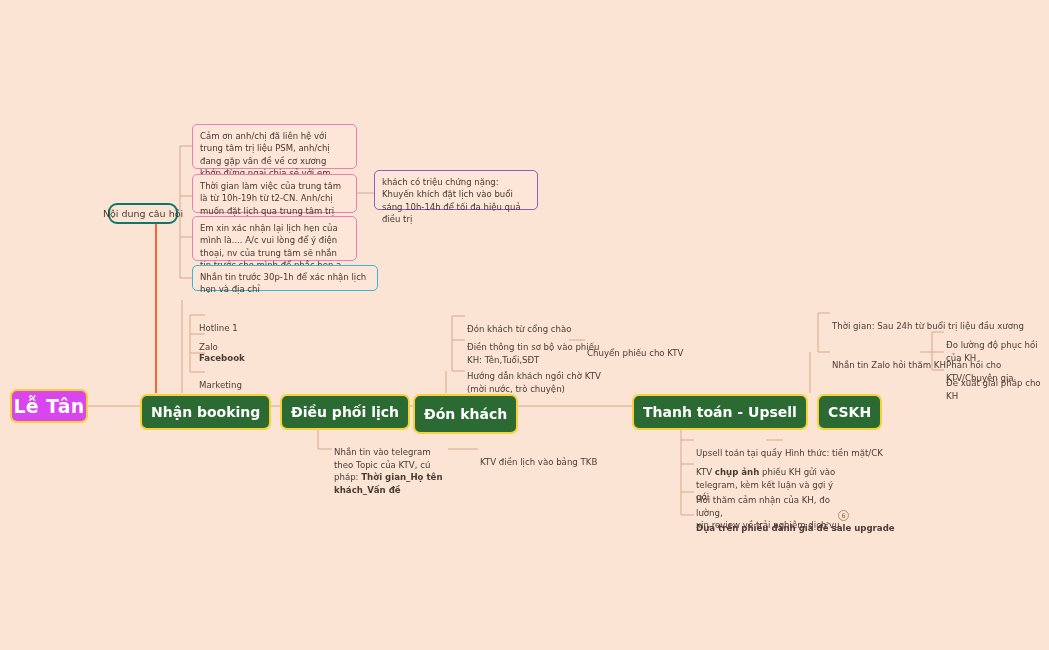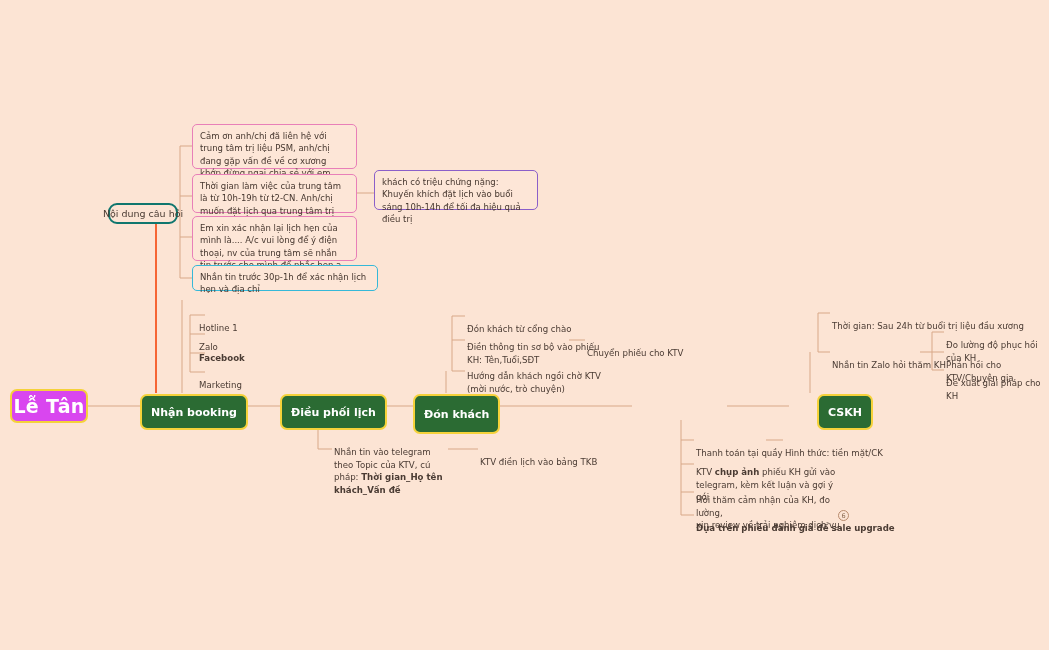--- a/index.html
+++ b/index.html
@@ -27,21 +27,21 @@
     box-sizing:border-box;
     letter-spacing:.3px;
   }
   .main-node{
     position:absolute;
     background:#2b6b33;
     border:2px solid #f5d23a;
     border-radius:7px;
     color:#ffffff;
     font-weight:bold;
-    font-size:11px;
+    font-size:14px;
     display:flex;align-items:center;justify-content:center;
     box-sizing:border-box;
     white-space:nowrap;
     padding:16px 9px;
   }
   .pill-node{
     position:absolute;
     background:#fce4d4;
     border:2px solid #0f766e;
     border-radius:9px;
@@ -162,20 +162,23 @@
 
   <div class="main-node" style="left:140px;top:394px;height:24px;">
     <span>Nhận booking</span>
   </div>
   <div class="main-node" style="left:280px;top:394px;height:16px;">
     <span>Điều phối lịch</span>
   </div>
   <div class="main-node" style="left:413px;top:394px;height:40px;">
     <span>Đón khách</span>
   </div>
+  <div class="main-node" style="left:632px;top:394px;height:24px;">
+    <span>Thanh toán - Upsell</span>
+  </div>
   <div class="main-node" style="left:789px;top:394px;height:24px;margin-left:28px;">
     <span>CSKH</span>
   </div>
 
   <div class="pill-node" style="left:108px;top:203px;width:70px;height:21px;">
     <span>Nội dung câu hỏi</span>
   </div>
 
   <div class="card pink" style="left:192px;top:124px;width:165px;height:45px;">
     <span>Cảm ơn anh/chị đã liên hệ với trung tâm trị liệu PSM, anh/chị đang gặp vấn đề về cơ xương khớp đừng ngại chia sẻ với em, em ở đây để tư vấn cho mình ạ.</span>
@@ -223,21 +226,21 @@
   </div>
   <div class="leaf" style="left:587px;top:335px;">
     <span>Chuyển phiếu cho KTV</span>
   </div>
   <div class="leaf" style="left:467px;top:358px;">
     <span>Hướng dẫn khách ngồi chờ KTV
 (mời nước, trò chuyện)</span>
   </div>
 
   <div class="leaf" style="left:696px;top:435px;">
-    <span>Thanh toán tại quầy</span>
+    <span>Upsell toán tại quầy</span>
   </div>
   <div class="leaf" style="left:785px;top:435px;">
     <span>Hình thức: tiền mặt/CK</span>
   </div>
 
   <div class="leaf" style="left:696px;top:482px;width:150px;">
     <span>Hỏi thăm cảm nhận của KH, đo lường,
 xin review về trải nghiệm dịch vụ</span>
   </div>
 

